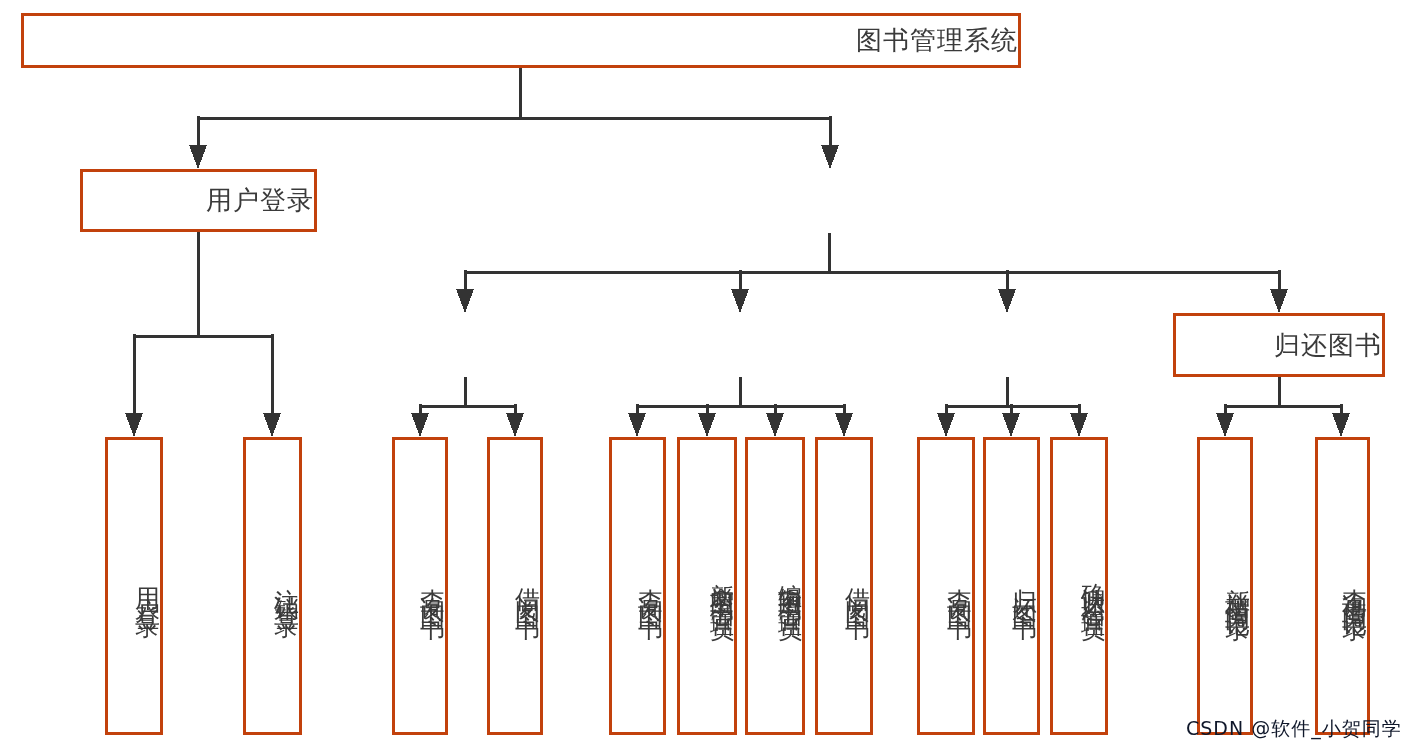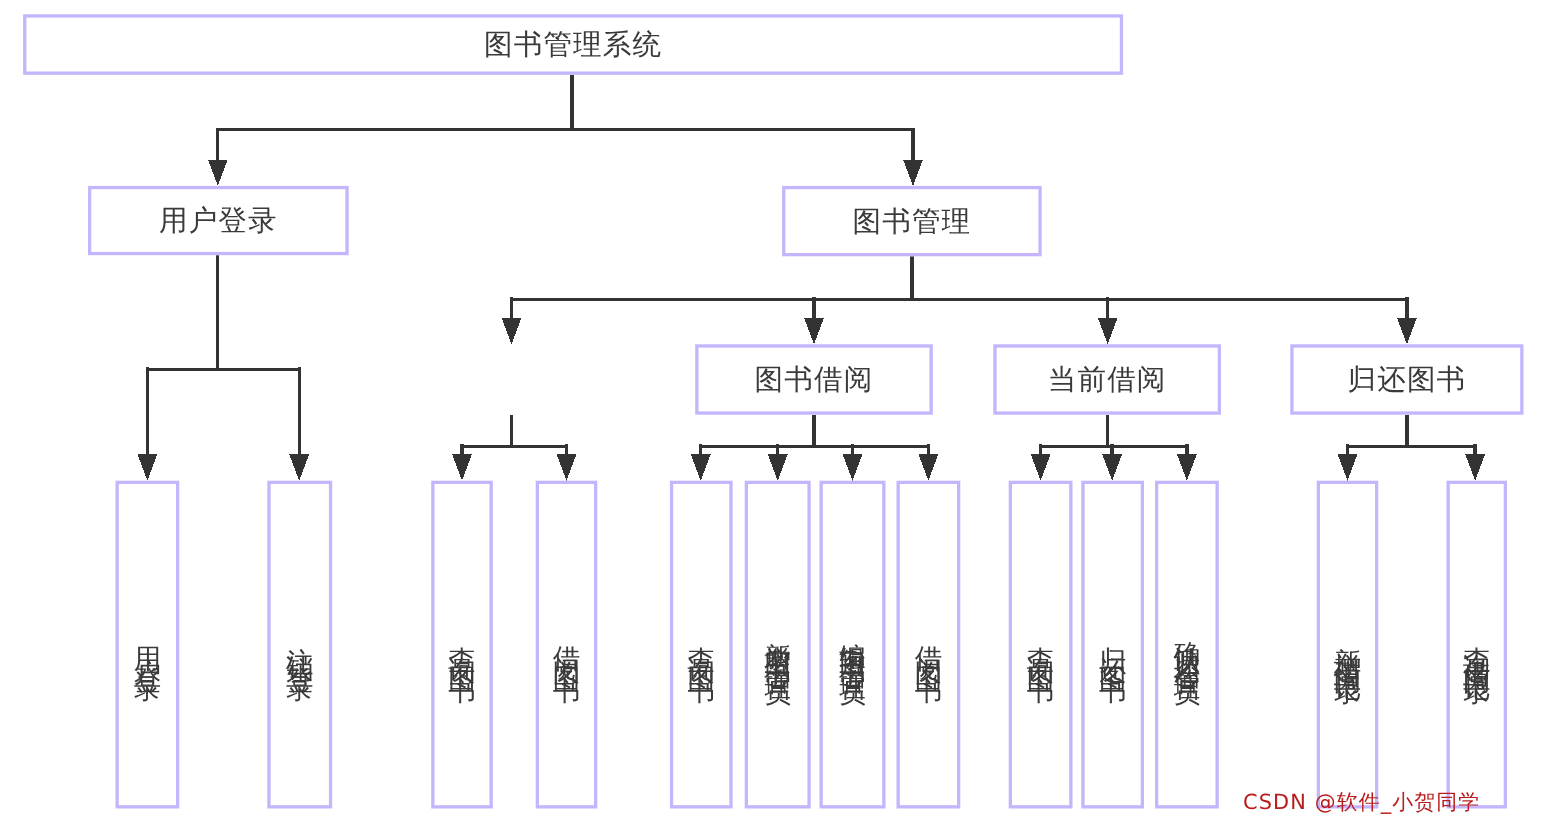--- a/index.html
+++ b/index.html
@@ -1,35 +1,35 @@
 <!DOCTYPE html>
 <html><head>
 <meta charset="utf-8">
 <style>
   html,body{margin:0;padding:0;background:#ffffff;}
   body{font-family:"DejaVu Sans","Liberation Sans",sans-serif;}
   #canvas{position:relative;width:1405px;height:747px;background:#ffffff;overflow:hidden;}
   .box{
     position:absolute;box-sizing:border-box;background:#ffffff;
-    border:3px solid #c4b5fd;display:flex;align-items:center;justify-content:center;
+    border:3px solid #c2410c;display:flex;align-items:center;justify-content:flex-end;
     z-index:2;
   }
   .hlabel{font-size:26px;color:#3a3a3a;letter-spacing:1px;white-space:nowrap;}
   .vlabel{
     writing-mode:vertical-rl;text-orientation:mixed;
     font-size:25px;letter-spacing:9px;color:#3a3a3a;line-height:1;
   }
   .ls6{letter-spacing:6px;}
   .ls9{letter-spacing:5px;font-size:24px;}
   #connector-layer{position:absolute;left:0;top:0;z-index:1;}
   #connector-layer path{stroke:#333333;stroke-width:3;fill:none;}
   #connector-layer polygon{fill:#333333;stroke:none;}
   #watermark{
-    position:absolute;left:1130px;top:716px;z-index:3;
-    font-size:19px;color:#b91c1c;white-space:nowrap;letter-spacing:1px;
+    position:absolute;left:1186px;top:716px;z-index:3;
+    font-size:19px;color:#0f172a;white-space:nowrap;letter-spacing:1px;
   }
 </style>
 </head>
 <body>
 
 <div id="canvas">
 
   <svg id="connector-layer" width="1405" height="747" viewBox="0 0 1405 747" shape-rendering="crispEdges">
     <path d="
       M520 68 V118
@@ -88,30 +88,21 @@
     </g>
   </svg>
 
   <div class="box" style="left:21px;top:13px;width:1000px;height:55px">
     <span class="hlabel">图书管理系统</span>
   </div>
 
   <div class="box" style="left:80px;top:169px;width:237px;height:63px">
     <span class="hlabel">用户登录</span>
   </div>
-  <div class="box" style="left:711px;top:169px;width:236px;height:64px">
-    <span class="hlabel">图书管理</span>
-  </div>
 
-  <div class="box" style="left:632px;top:313px;width:216px;height:64px">
-    <span class="hlabel">图书借阅</span>
-  </div>
-  <div class="box" style="left:903px;top:313px;width:207px;height:64px">
-    <span class="hlabel">当前借阅</span>
-  </div>
   <div class="box" style="left:1173px;top:313px;width:212px;height:64px">
     <span class="hlabel">归还图书</span>
   </div>
 
   <div class="box" style="left:105px;top:437px;width:58px;height:298px">
     <span class="vlabel">用户登录</span>
   </div>
   <div class="box" style="left:243px;top:437px;width:59px;height:298px">
     <span class="vlabel">注销登录</span>
   </div>

